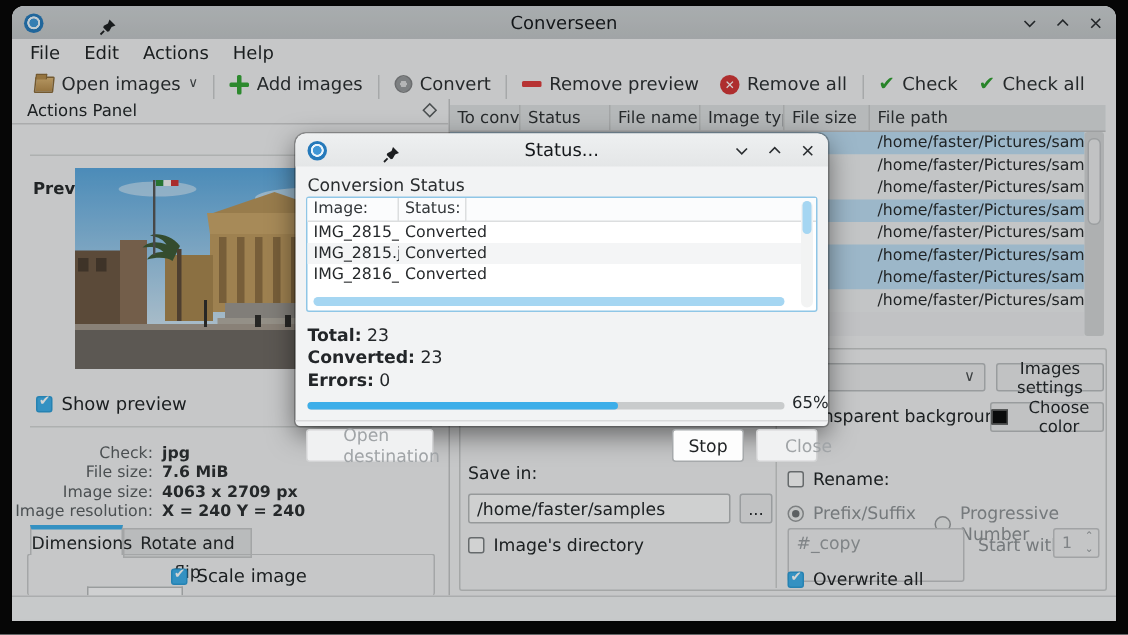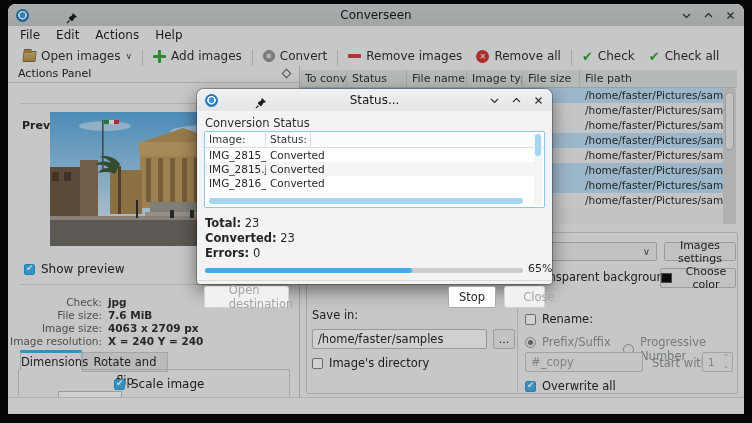--- a/index.html
+++ b/index.html
@@ -173,21 +173,21 @@
       <span>Add images</span>
     </span>
     <span class="tool-sep"></span>
     <span class="tool-btn">
       <span class="ti ti-gear"></span>
       <span>Convert</span>
     </span>
     <span class="tool-sep"></span>
     <span class="tool-btn">
       <span class="ti ti-minus"></span>
-      <span>Remove images</span>
+      <span>Remove preview</span>
     </span>
     <span class="tool-btn">
       <span class="ti ti-removeall"></span>
       <span>Remove all</span>
     </span>
     <span class="tool-sep"></span>
     <span class="tool-btn">
       <span class="ti ti-check"></span>
       <span>Check</span>
     </span>
@@ -358,21 +358,21 @@
         <span>Rename:</span>
       </div>
       <div class="checkrow gray" style="left:225px; top:269px; font-size:11.5px;">
         <span class="radio sel"></span>
         <span>Prefix/Suffix</span>
       </div>
       <div class="checkrow gray" style="left:323px; top:269px; font-size:11.5px;">
         <span class="radio"></span>
         <span>Progressive Number</span>
       </div>
-      <div class="field dis" style="position:absolute; left:225px; top:286px; width:118px; height:20px;">#_copy</div>
+      <div class="field dis" style="position:absolute; left:225px; top:286px; width:118px; height:36px;">#_copy</div>
       <div class="small-label gray" style="left:352px; top:290px;">Start with:</div>
       <div class="spin" style="left:402px; top:286px;">
         <span>1</span>
         <span class="arrows">⌃<br>⌄</span>
       </div>
       <div class="checkrow" style="left:225px; top:313px; font-size:11.5px;">
         <span class="cb checked"></span>
         <span>Overwrite all</span>
       </div>
     </div>

